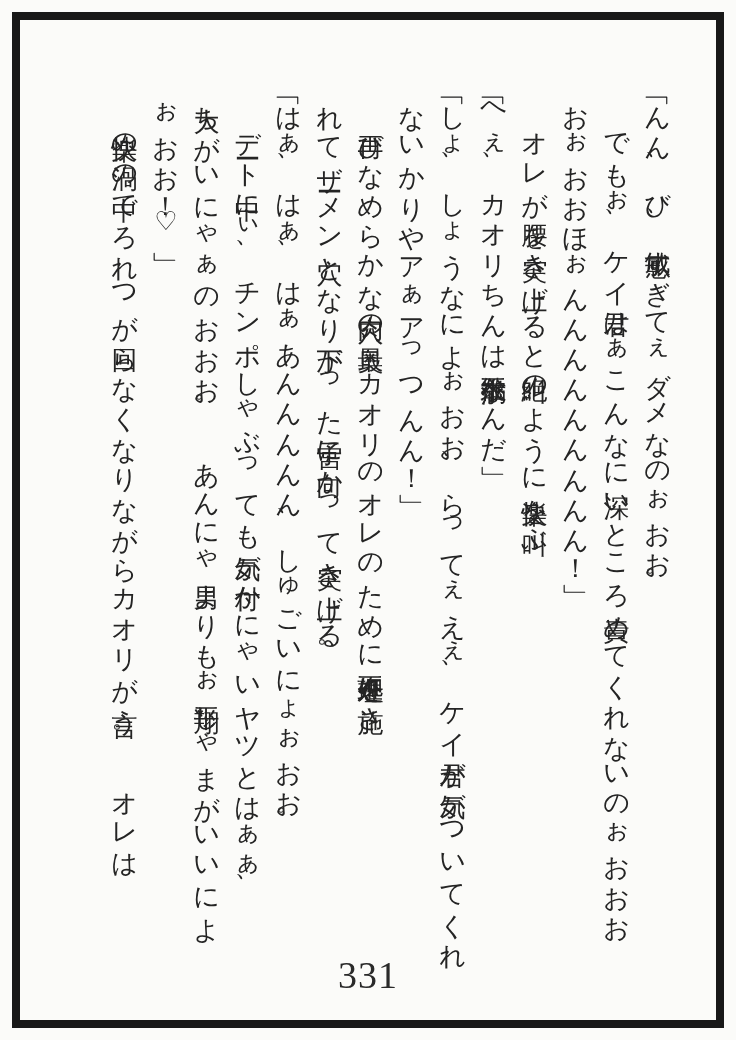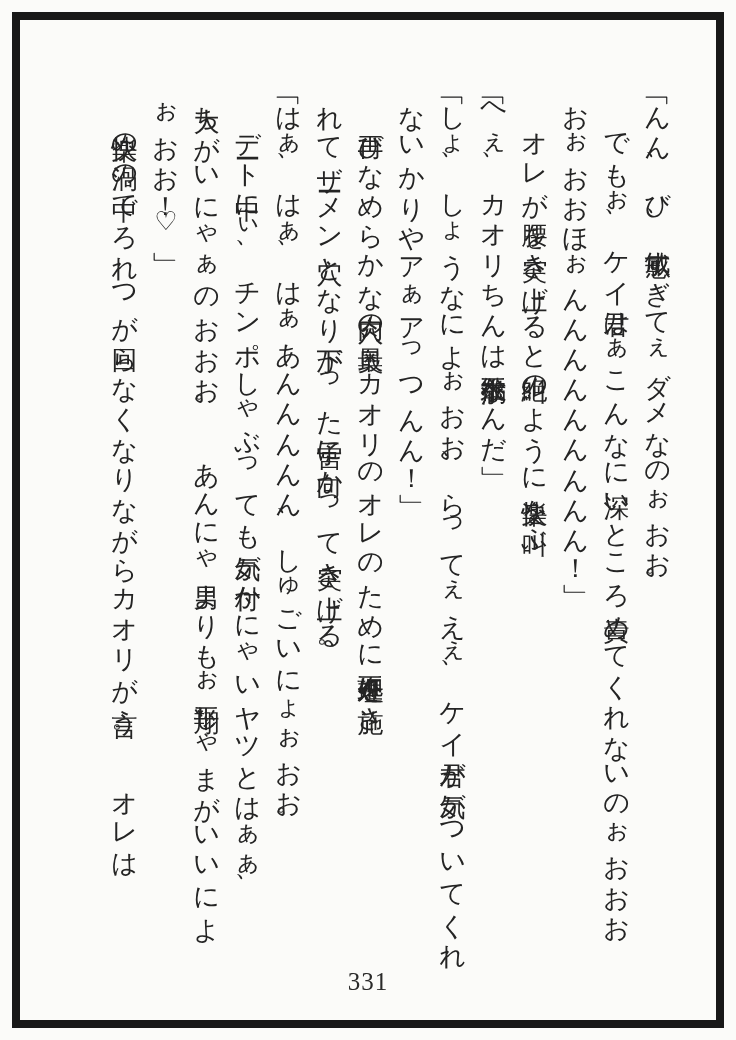--- a/index.html
+++ b/index.html
@@ -46,21 +46,21 @@
   }
   .col.indent {
     text-indent: 27px;
   }
   .page-number {
     position: absolute;
     left: 0;
     bottom: 46px;
     width: 100%;
     text-align: center;
-    font-size: 25px;
+    font-size: 38px;
     color: #2a2a2a;
     letter-spacing: 1px;
     line-height: 1;
   }
 </style>
 </head>
 <body>
 
 <div class="page">
 

